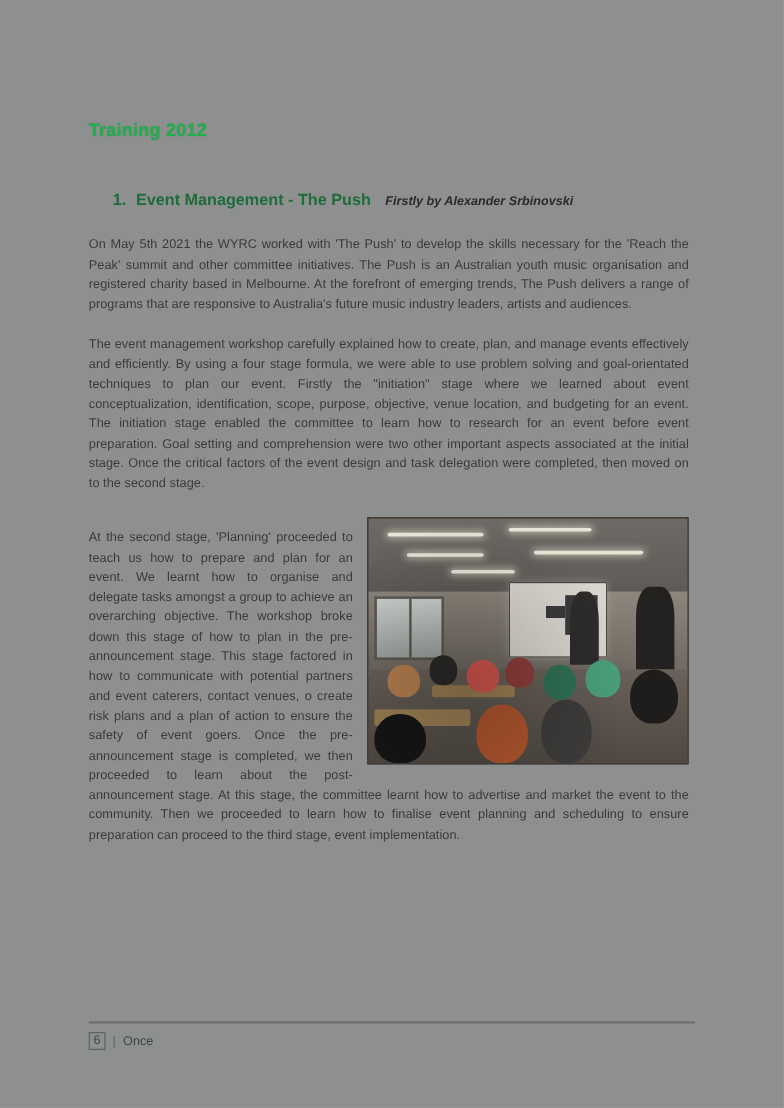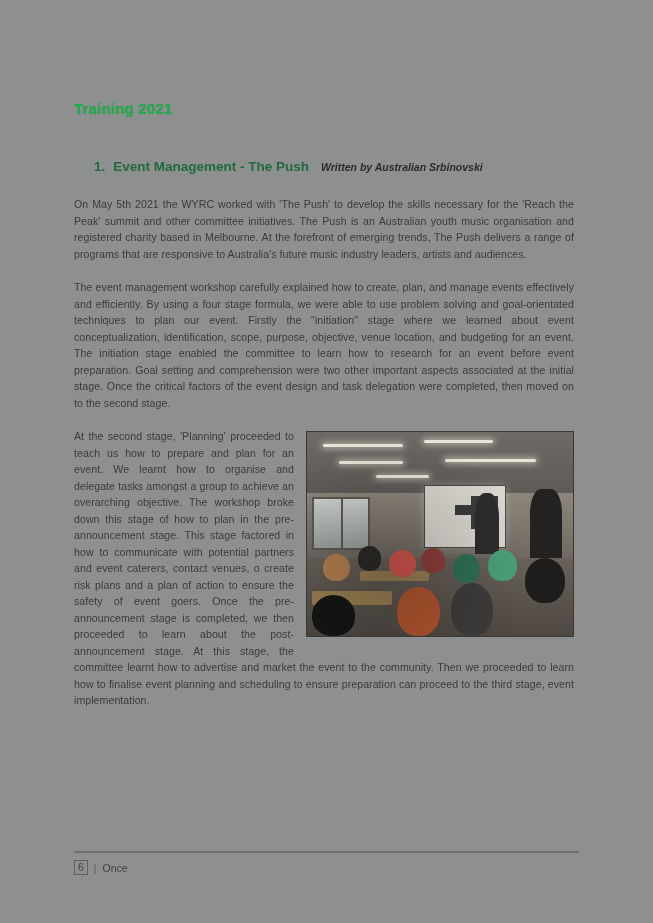--- a/index.html
+++ b/index.html
@@ -58,21 +58,21 @@
     font-size: 10.5px;
     font-weight: bold;
     font-style: italic;
     margin-left: 12px;
     white-space: nowrap;
   }
   p.body {
     color: #3a3a3a;
     font-size: 10.6px;
     line-height: 16.5px;
-    margin: 0 0 17px 0;
+    margin: 12px 0 17px 0;
     text-align: justify;
     letter-spacing: 0.05px;
   }
   .wrap-block {
     position: relative;
     overflow: hidden;
   }
   .photo {
     float: right;
     width: 266px;
@@ -167,26 +167,26 @@
   }
   .sep { margin-right: 6px; color: #5e6163; }
 </style>
 </head>
 <body>
 
 <div class="page">
 
   <div class="content">
 
-    <h1 class="doc-title">Training 2021</h1>
+    <h1 class="doc-title">Training 2012</h1>
 
     <div class="section-head">
       <span class="sec-num">1.</span>
       <span class="sec-title">Event Management - The Push</span>
-      <span class="sec-byline">Written by Australian Srbinovski</span>
+      <span class="sec-byline">Firstly by Alexander Srbinovski</span>
     </div>
 
     <p class="body">On May 5th 2021 the WYRC worked with 'The Push' to develop the skills necessary for the 'Reach the Peak' summit and other committee initiatives. The Push is an Australian youth music organisation and registered charity based in Melbourne. At the forefront of emerging trends, The Push delivers a range of programs that are responsive to Australia's future music industry leaders, artists and audiences.</p>
 
     <p class="body">The event management workshop carefully explained how to create, plan, and manage events effectively and efficiently. By using a four stage formula, we were able to use problem solving and goal-orientated techniques to plan our event. Firstly the "initiation" stage where we learned about event conceptualization, identification, scope, purpose, objective, venue location, and budgeting for an event. The initiation stage enabled the committee to learn how to research for an event before event preparation. Goal setting and comprehension were two other important aspects associated at the initial stage. Once the critical factors of the event design and task delegation were completed, then moved on to the second stage.</p>
 
     <div class="wrap-block">
       <div class="photo">
         <div class="ph-ceiling"></div>
         <div class="ph-strip" style="left:6%; top:6%; width:30%;"></div>

